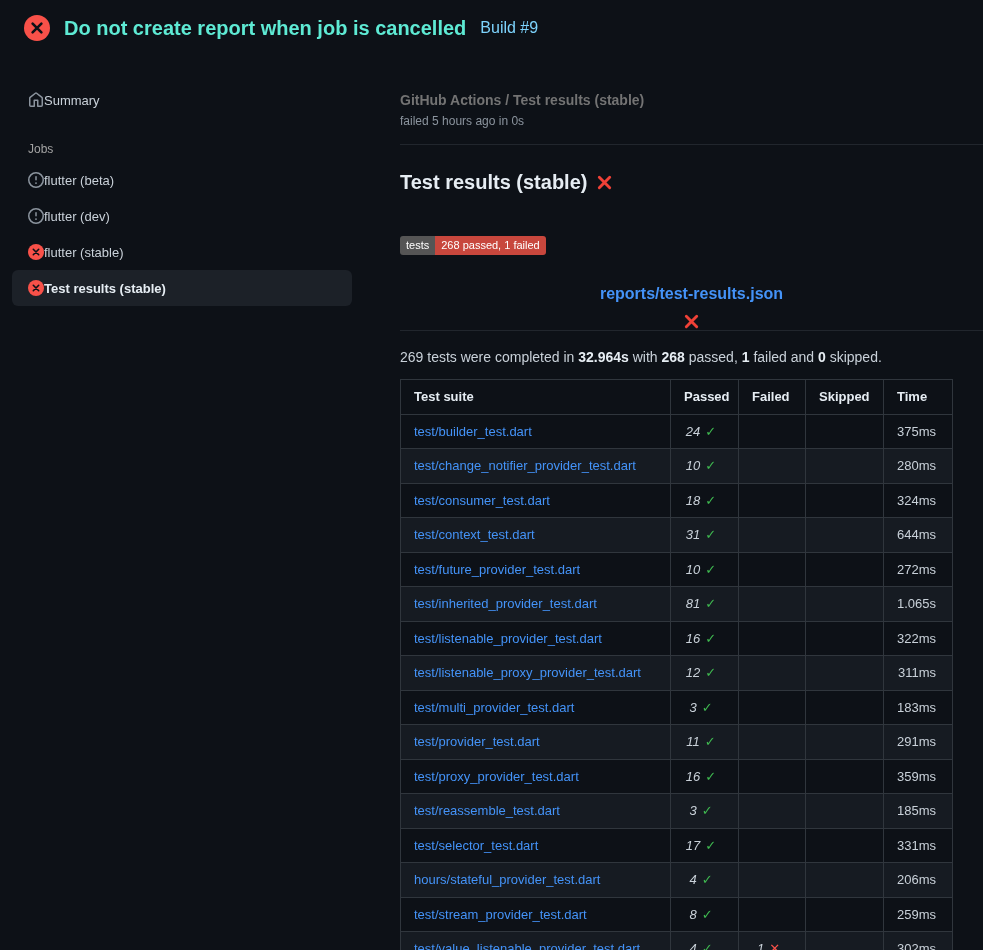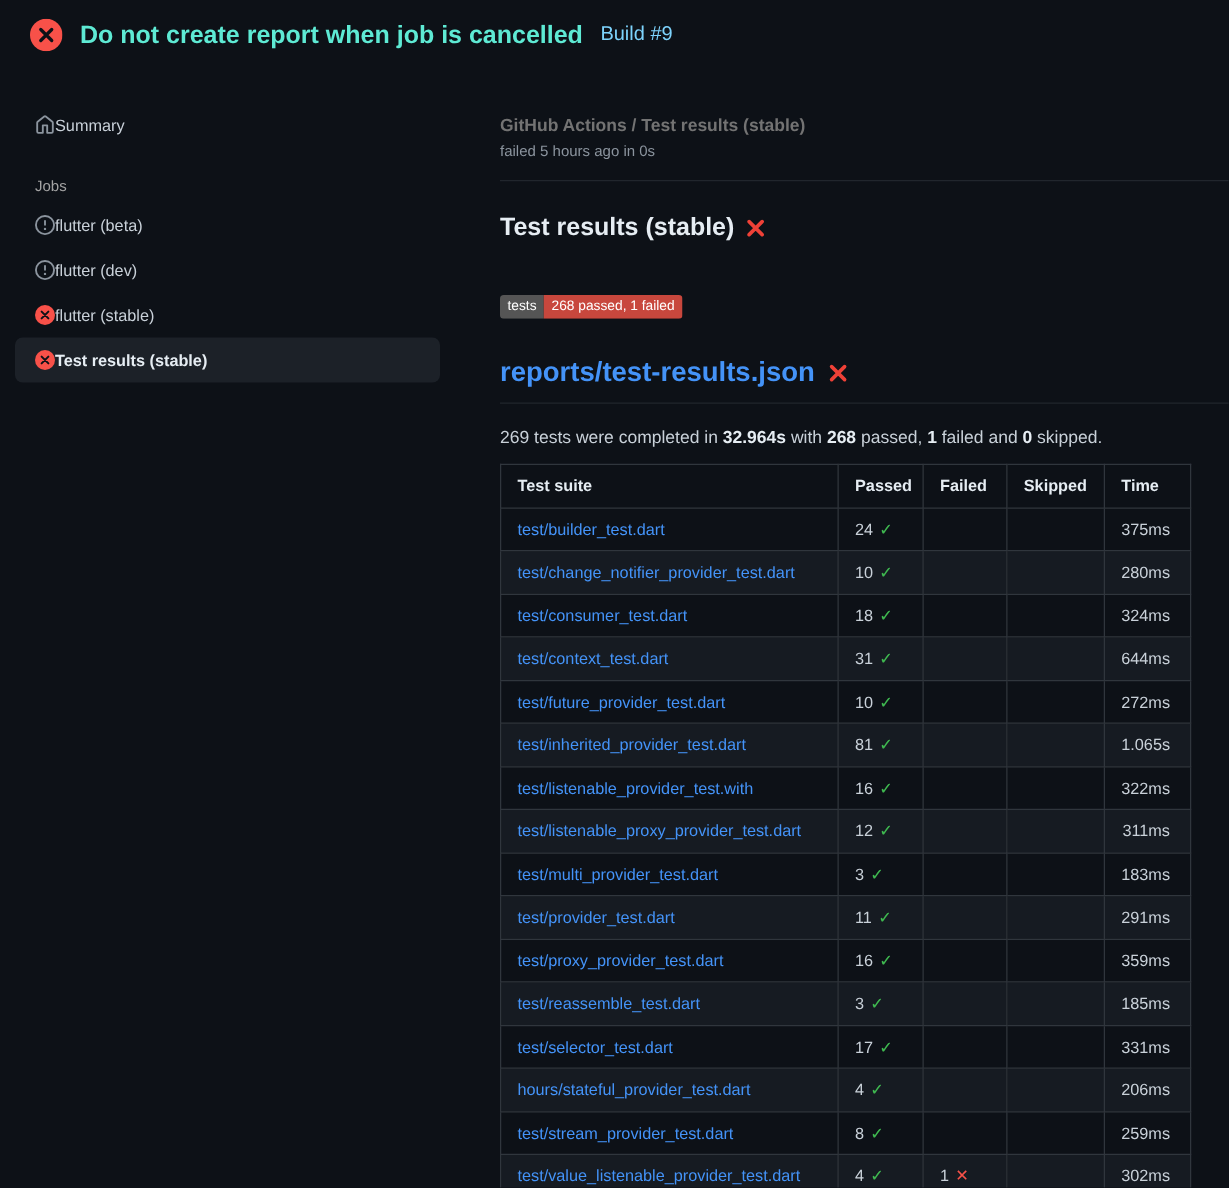--- a/index.html
+++ b/index.html
@@ -39,35 +39,35 @@
   .divider { border:0; border-top:1px solid #21262d; margin:16px 0 0 0; }
 
   .section-heading { display:flex; align-items:center; gap:9px; font-size:20px; font-weight:700; color:#e6edf3; margin-top:26px; }
 
   .badge { display:inline-flex; margin-top:22px; font-size:11px; line-height:1; border-radius:3px; overflow:hidden; }
   .badge-label { background: var(--badge-label-bg, #555555); color:#fff; padding:4px 6px; }
   .badge-value { background: var(--badge-value-bg, #c8473d); color:#fff; padding:4px 6px; }
 
   .report-heading {
     display:flex; align-items:center; gap:10px;
-    font-size:22px; font-weight:700; color: var(--accent-blue, #4493f8);
-    margin-top:30px; padding-bottom:11px; border-bottom:1px solid #21262d;
+    font-size:16px; font-weight:700; color: var(--accent-blue, #4493f8);
+    margin-top:30px; border-bottom:1px solid #21262d;flex-direction:column;
   }
   .report-link { color: inherit; text-decoration: none; cursor: pointer; }
 
   .summary-line { margin:18px 0 0 0; font-size:14px; color:#c9d1d9; }
   .summary-line strong { color:#e6edf3; font-weight:700; }
 
   
   table { border-collapse:collapse; margin-top:14px; width: calc(100% - 31px); font-size:13px; table-layout:fixed; }
   th, td { border:1px solid var(--border, #30363d); padding:7px 13px; line-height:1.5; overflow:hidden; }
   th { text-align:left; font-weight:700; color:#e6edf3; }
   tbody tr:nth-child(even) { background: var(--surface, #161b22); }
   .cell-suite a { color: var(--accent-blue, #4493f8); text-decoration:none; cursor:pointer; }
-  .cell-num { text-align:left; padding-right:20px; white-space:nowrap; }
+  .cell-num { text-align:center; padding-right:20px; white-space:nowrap;font-style:italic; }
   .cell-time { text-align:right; padding-right:16px; color:#c9d1d9; white-space:nowrap; }
   .mark { font-weight:700; margin-left:5px; }
   .cell-passed .mark { color: var(--success-green, #3fb950); }
   .cell-failed .mark { color: var(--danger-red, #f85149); }
 </style>
 </head>
 <body>
 
 <svg width="0" height="0" style="position:absolute">
   <defs>
@@ -241,21 +241,21 @@
 
       <tr>
         <td class="cell-suite"><a>test/inherited_provider_test.dart</a></td>
         <td class="cell-num cell-passed"><span class="num-val">81</span><span class="mark">✓</span></td>
         <td class="cell-num cell-failed"><span class="num-val"></span><span class="mark"></span></td>
         <td class="cell-num cell-skipped"><span class="num-val"></span></td>
         <td class="cell-time">1.065s</td>
       </tr>
 
       <tr>
-        <td class="cell-suite"><a>test/listenable_provider_test.with</a></td>
+        <td class="cell-suite"><a>test/listenable_provider_test.dart</a></td>
         <td class="cell-num cell-passed"><span class="num-val">16</span><span class="mark">✓</span></td>
         <td class="cell-num cell-failed"><span class="num-val"></span><span class="mark"></span></td>
         <td class="cell-num cell-skipped"><span class="num-val"></span></td>
         <td class="cell-time">322ms</td>
       </tr>
 
       <tr>
         <td class="cell-suite"><a>test/listenable_proxy_provider_test.dart</a></td>
         <td class="cell-num cell-passed"><span class="num-val">12</span><span class="mark">✓</span></td>
         <td class="cell-num cell-failed"><span class="num-val"></span><span class="mark"></span></td>

